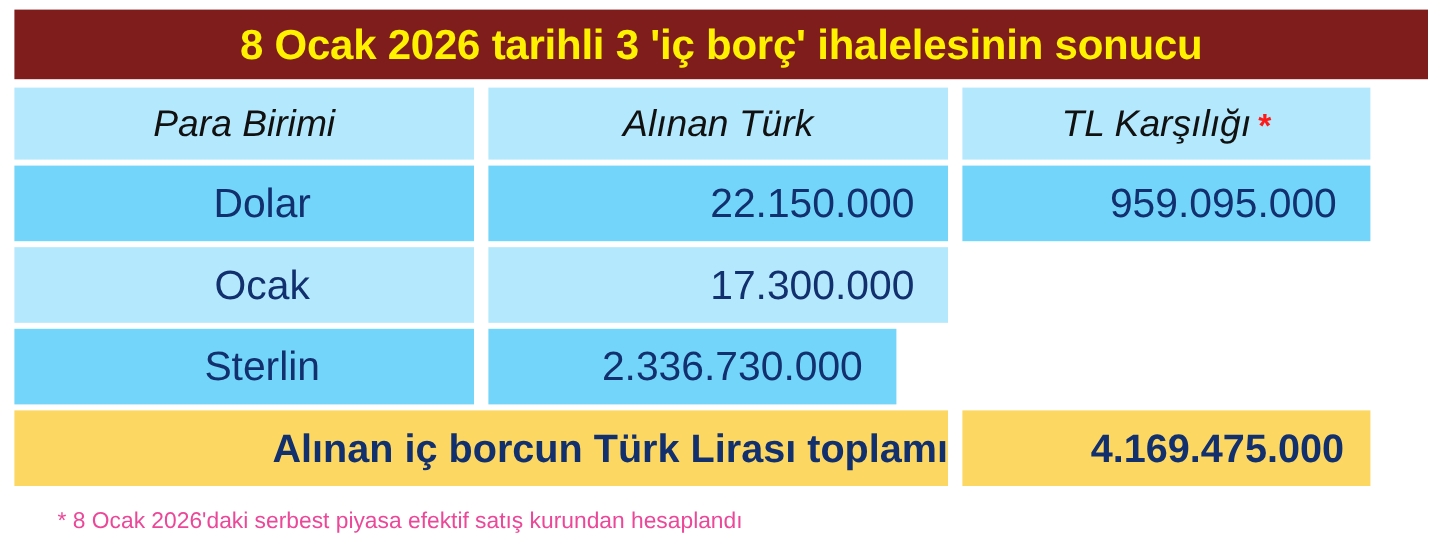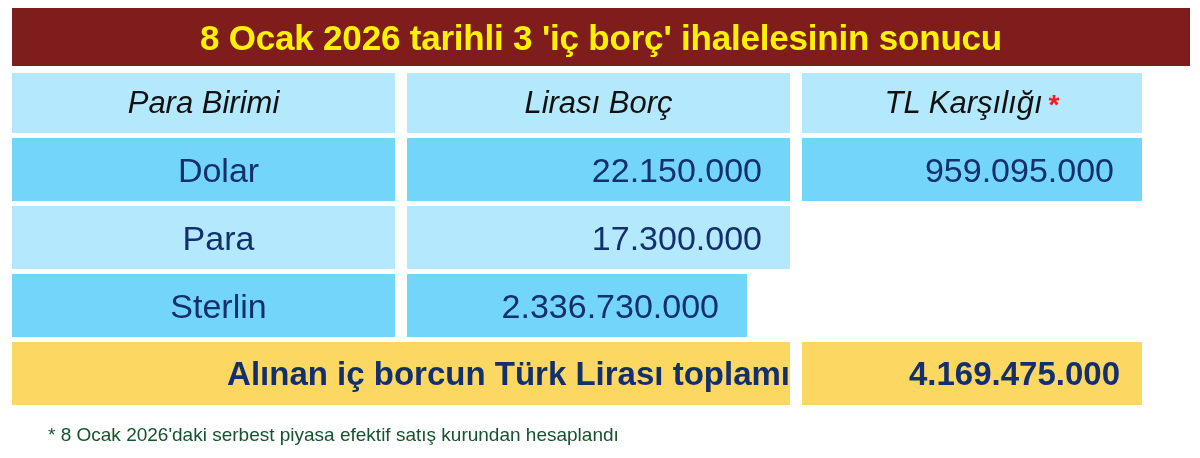--- a/index.html
+++ b/index.html
@@ -133,42 +133,42 @@
     color: #12306E;
     white-space: nowrap;
     line-height: 1;
   }
 
   
   .footnote {
     position: absolute;
     left: 48px;
     top: 424px;
-    color: #14532d;
+    color: #ec4899;
     font-size: 19px;
     white-space: nowrap;
   }
 </style>
 </head>
 <body>
 
 <div class="infographic">
 
   <div class="title-banner">
     <span class="title-text">8 Ocak 2026 tarihli 3 'iç borç' ihalelesinin sonucu</span>
   </div>
 
   <div class="table">
 
     <div class="row row-head">
       <div class="cell c1">
         <span class="head-text">Para Birimi</span>
       </div>
       <div class="cell c2">
-        <span class="head-text">Lirası Borç</span>
+        <span class="head-text">Alınan Türk</span>
       </div>
       <div class="cell c3">
         <span class="head-text">TL Karşılığı</span>
           <span class="asterisk">*</span>
       </div>
     </div>
 
     <div class="row row-data alt-dark">
       <div class="cell c1">
         <span class="data-text">Dolar</span>
@@ -176,21 +176,21 @@
       <div class="cell c2">
         <span class="data-text">22.150.000</span>
       </div>
       <div class="cell c3">
         <span class="data-text">959.095.000</span>
       </div>
     </div>
 
     <div class="row row-data alt-light">
       <div class="cell c1">
-        <span class="data-text">Para</span>
+        <span class="data-text">Ocak</span>
       </div>
       <div class="cell c2">
         <span class="data-text">17.300.000</span>
       </div>
     </div>
 
     <div class="row row-data alt-dark">
       <div class="cell c1">
         <span class="data-text">Sterlin</span>
       </div>

